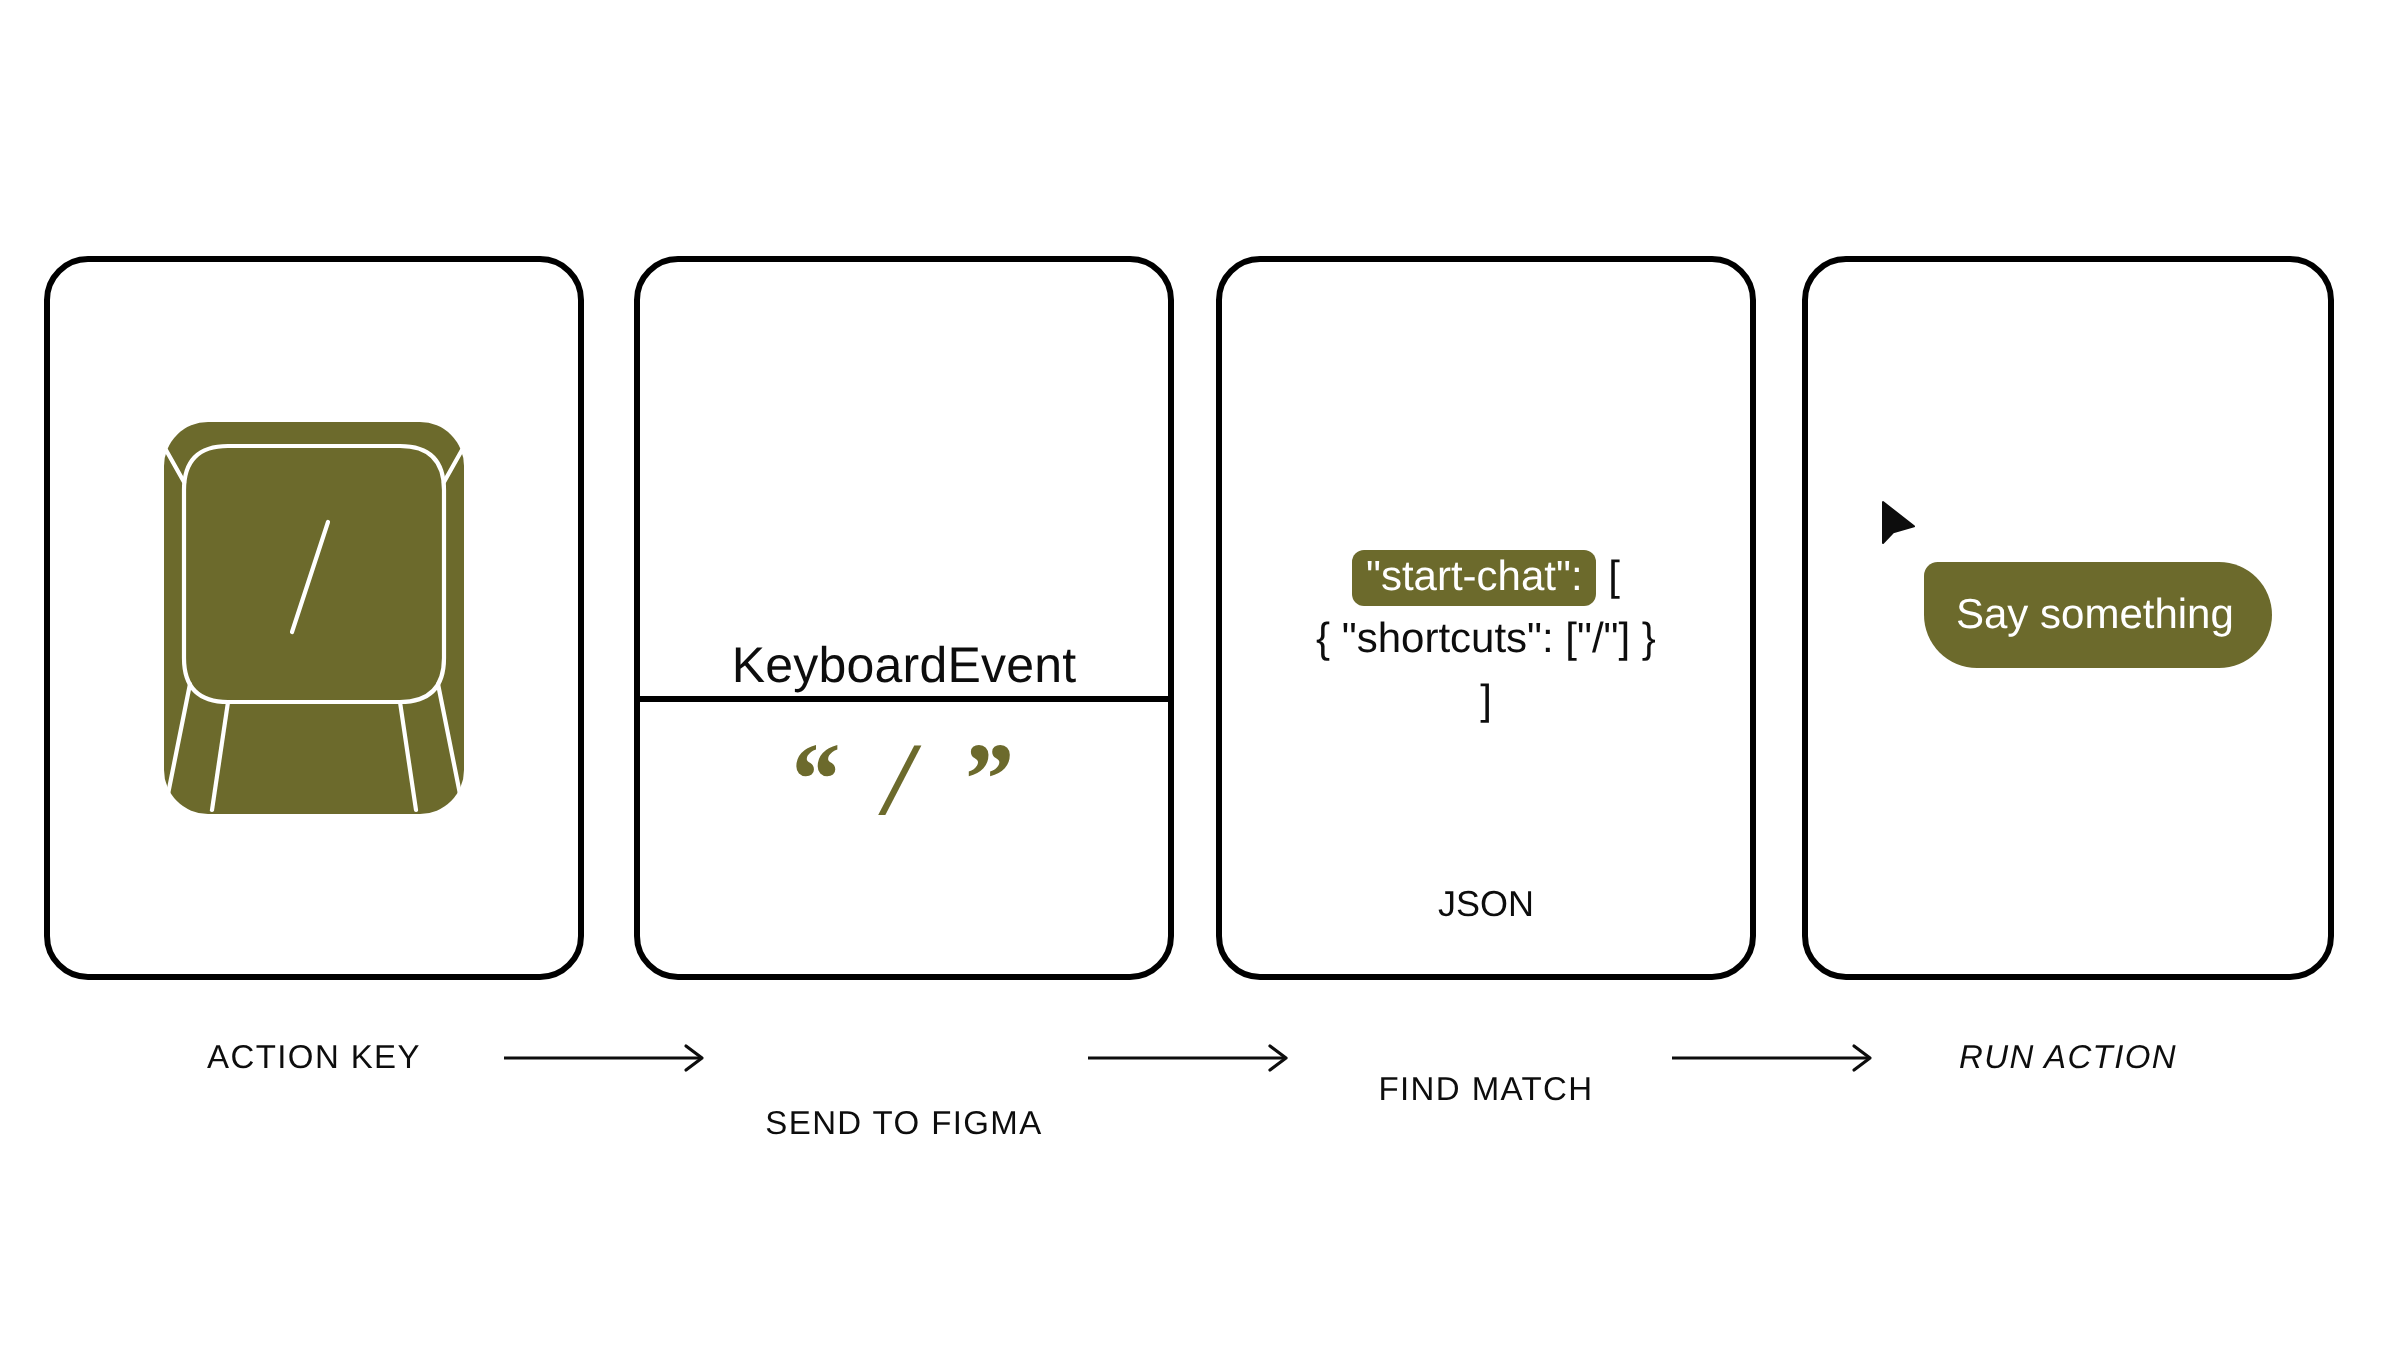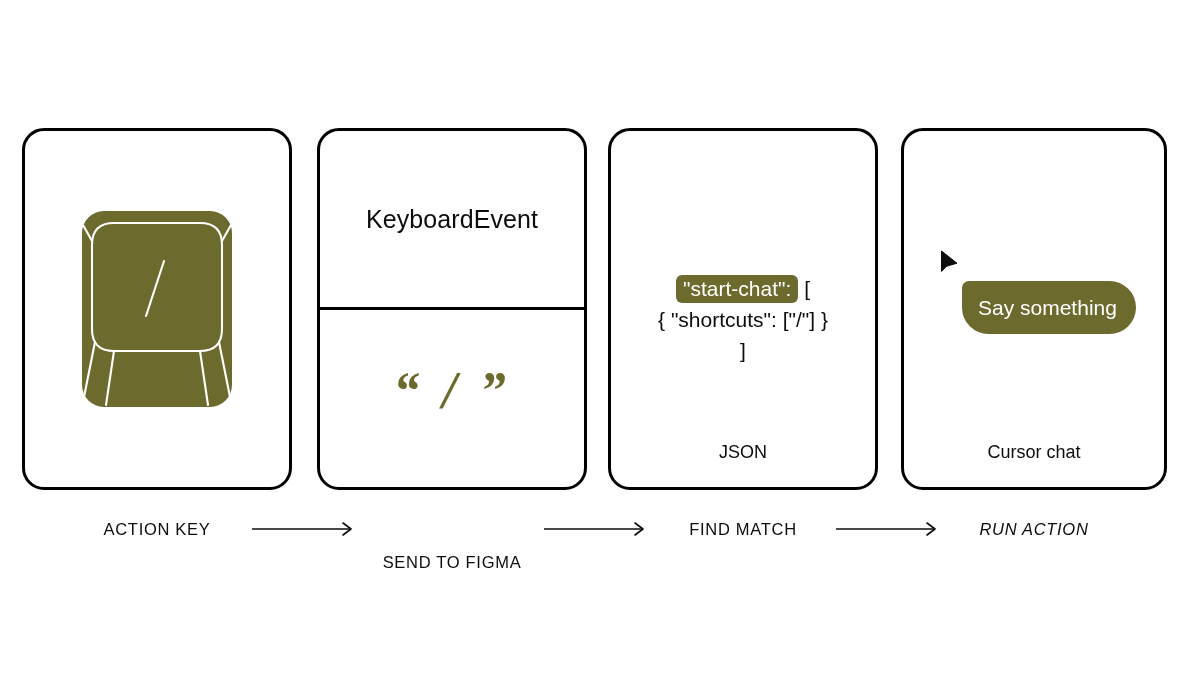--- a/index.html
+++ b/index.html
@@ -43,23 +43,23 @@
     transform: translate(-50%, -50%);
     width: 150px;
     height: 196px;
   }
   .keycap-wrap svg { display: block; width: 150px; height: 196px; }
 
   
   .kev-top {
     position: absolute;
     left: 0; right: 0; top: 0;
-    height: 179px;
+    height: 220px;
     display: flex;
-    align-items: center;
+    align-items: flex-end;
     justify-content: center;
     border-bottom: 3px solid #000000;
   }
   .kev-title {
     font-size: 25px;
     color: #0d0d0d;
     letter-spacing: 0.1px;
   }
   .kev-bottom {
     position: absolute;
@@ -147,21 +147,21 @@
     top: 0;
     text-align: center;
     font-size: 16.5px;
     letter-spacing: 0.7px;
     color: #0d0d0d;
     line-height: 34px;
     white-space: nowrap;
   }
   #step-0 { left: 22px;  width: 270px; }
   #step-1 { left: 317px; width: 270px; margin-top: 33px; }
-  #step-2 { left: 608px; width: 270px; }
+  #step-2 { left: 608px; width: 270px; margin-top: 16px; }
   #step-3 { left: 901px; width: 266px; font-style: italic; }
 
   .step-arrow {
     position: absolute;
     top: 9px;
     width: 104px;
     height: 16px;
   }
   #arrow-0 { left: 252px; }
   #arrow-1 { left: 544px; }
@@ -211,21 +211,20 @@
 
   <div class="card" id="card-4">
     <div class="cursor-icon">
       <svg viewBox="0 0 18 24" xmlns="http://www.w3.org/2000/svg">
         <path d="M1.5 1 L1.5 21.5 L6.6 16.2 L17 13.2 Z" fill="#0d0d0d" stroke="#0d0d0d" stroke-width="1" stroke-linejoin="round"></path>
       </svg>
     </div>
     <div class="chat-bubble">
       <span class="chat-bubble-text">Say something</span>
     </div>
-    <div class="panel-caption">Cursor chat</div>
   </div>
 
   <div class="steps">
 
     <div class="step-label" id="step-0">ACTION KEY</div>
 
     <div class="step-arrow" id="arrow-0">
       <svg viewBox="0 0 104 16" xmlns="http://www.w3.org/2000/svg">
         <line x1="0" y1="8" x2="98" y2="8" stroke="#0d0d0d" stroke-width="1.6"></line>
         <polyline points="91,2 99,8 91,14" fill="none" stroke="#0d0d0d" stroke-width="1.6" stroke-linecap="round" stroke-linejoin="round"></polyline>

